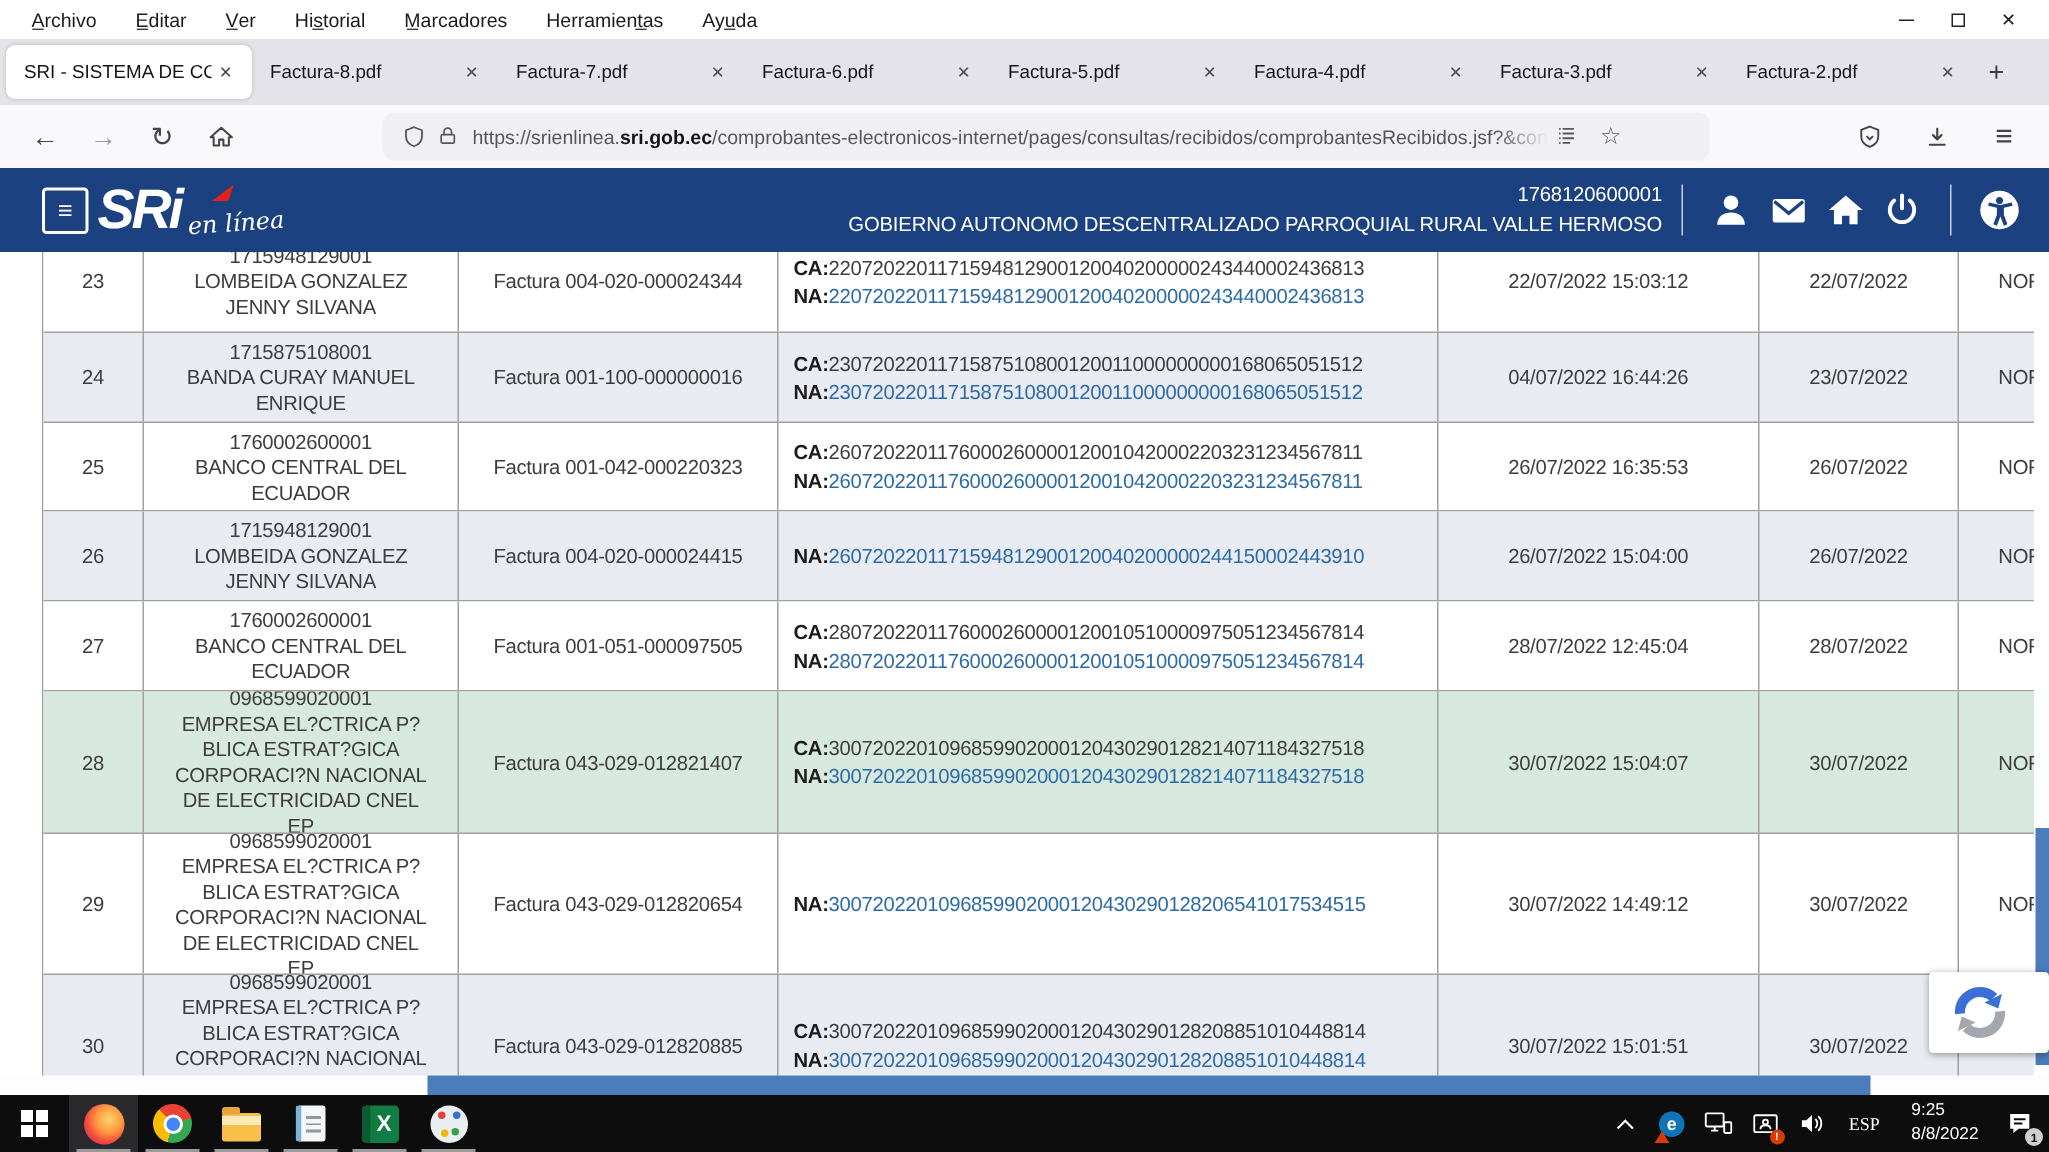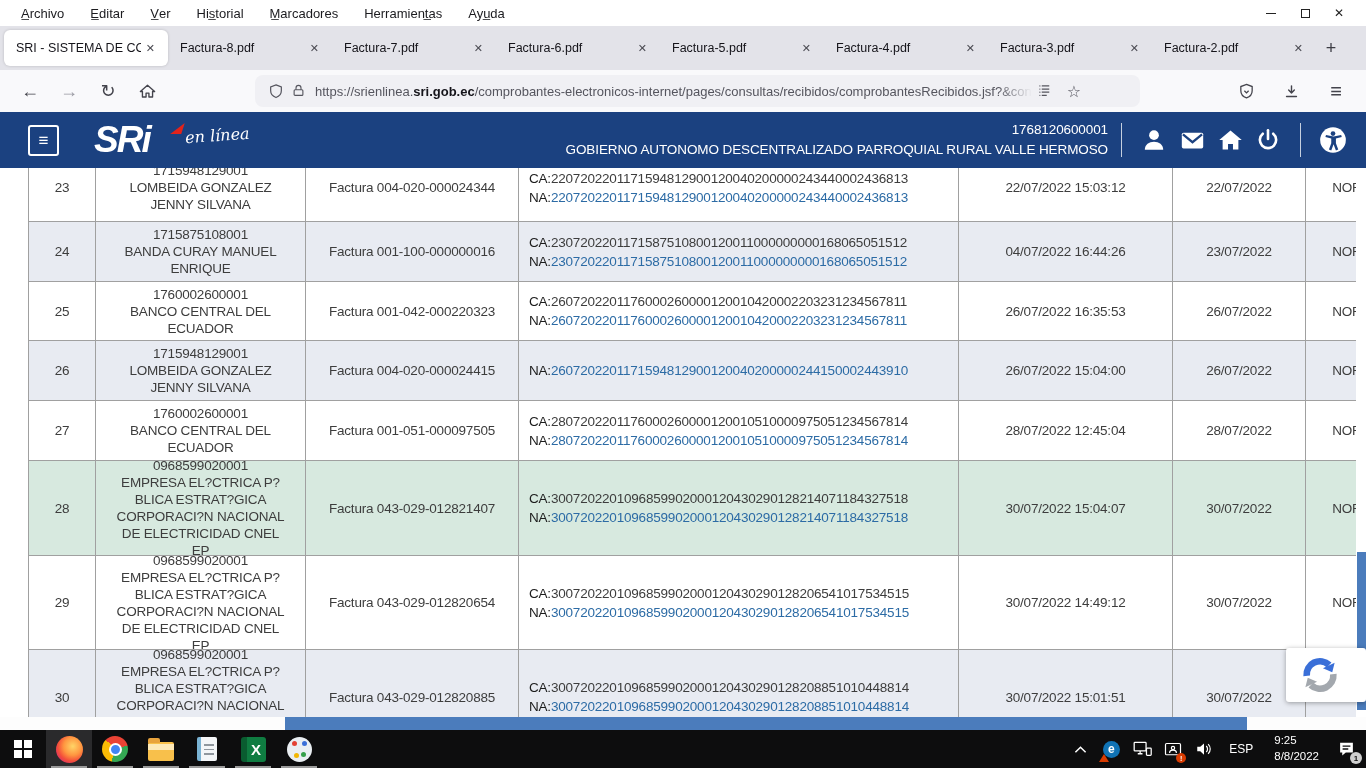--- a/index.html
+++ b/index.html
@@ -35,21 +35,21 @@
       background:linear-gradient(to right, rgba(240,240,244,0), #f0f0f4); }
   .url-action { width:28px; height:26px; display:flex; align-items:center; justify-content:center; color:#55555e; font-size:16px; flex:none; }
   .nav-right { margin-left:auto; display:flex; align-items:center; gap:6px; }
 
   svg.ic { display:block; }
 
   
   .sri-header { height:56px; background:#1b4180; display:flex; align-items:center; color:#fff; }
   .ham-box { margin-left:28px; width:31px; height:31px; border:2px solid #fff; border-radius:3px;
       display:flex; align-items:center; justify-content:center; font-size:17px; line-height:1; flex:none; }
-  .sri-logo { margin-left:35px; display:flex; align-items:flex-start; position:relative; flex:none;gap:31px; }
+  .sri-logo { margin-left:6px; display:flex; align-items:flex-end; position:relative; flex:none; }
   .sri-main { font-size:37px; font-weight:700; font-style:italic; letter-spacing:-2px; line-height:.85; }
   .sri-flag { position:absolute; top:-1px; left:78px; width:0; height:0;
       border-style:solid; border-width:0 0 11px 11px; border-color:transparent transparent #e2231a transparent; transform:skewX(-18deg); }
   .sri-tag { font-family:"DejaVu Serif",serif; font-style:italic; font-size:16px; margin-left:4px; transform:rotate(-4deg) translateY(2px); }
   .hdr-right { margin-left:auto; display:flex; align-items:center; }
   .hdr-entity { text-align:right; font-size:13.5px; line-height:1.45; letter-spacing:-.1px; }
   .hdr-div { width:1px; height:34px; background:rgba(255,255,255,.75); margin:0 13px; }
   .hdr-btn { width:38px; height:38px; display:flex; align-items:center; justify-content:center; }
   .hdr-right { padding-right:14px; }
 
@@ -62,21 +62,21 @@
   .row:nth-of-type(4) { height:60px; } .row:nth-of-type(5) { height:60px; }
   .row:nth-of-type(6) { height:95px; } .row:nth-of-type(7) { height:94px; }
   .row:nth-of-type(8) { height:95px; }
   .r-alt { background:#e8ebf2; }
   .r-sel { background:#d7e9df; }
   .cell { display:flex; flex-direction:column; align-items:center; justify-content:center; text-align:center;
       font-size:13.5px; color:#3d3d3d; letter-spacing:-.2px; line-height:17px; padding:4px 8px;
       border-right:1px solid #a0a0a0; overflow:hidden; }
   .cell.c-name { padding:4px 20px; }
   .cell.c-key { align-items:flex-start; text-align:left; line-height:19px; padding-left:10px; }
-  .kl { font-weight:400; color:#1c1c1c; }
+  .kl { font-weight:700; color:#1c1c1c; }
   .kv { color:#3d3d3d; }
   .kv.na { color:#2c6ba5; }
   .c-key .kline { white-space:nowrap; }
 
   .vtrack { position:absolute; right:0; top:0; width:10px; height:562px; background:#fff; }
   .vthumb { position:absolute; right:0; top:384px; width:9px; height:158px; background:#4b7cbc; }
   .htrack { position:absolute; left:0; top:549px; width:1366px; height:13px; background:#fdfdfd; }
   .hthumb { position:absolute; left:285px; top:0; width:962px; height:13px; background:#4b7cbc; }
 
   .recaptcha { position:absolute; left:1286px; top:480px; width:80px; height:54px; background:#fff;
@@ -111,21 +111,21 @@
   .paint-icon i:nth-child(4){ background:#35a04b; bottom:5px; right:6px; }
 
   .tray { margin-left:auto; display:flex; align-items:center; gap:7px; padding-right:8px; }
   .tray-btn { width:24px; height:30px; display:flex; align-items:center; justify-content:center; position:relative; flex:none; }
   .eset { width:17px; height:17px; border-radius:50%; background:#1073b5; color:#fff; font-size:12px; font-weight:700;
       display:flex; align-items:center; justify-content:center; line-height:1; }
   .warn { position:absolute; left:0; bottom:2px; width:0; height:0; border-left:5px solid transparent;
       border-right:5px solid transparent; border-bottom:8px solid #d83b01; }
   .badge-red { position:absolute; right:-1px; bottom:1px; width:10px; height:10px; border-radius:50%;
       background:#d83b01; color:#fff; font-size:7px; font-weight:700; display:flex; align-items:center; justify-content:center; }
-  .lang { font-size:12px; padding:0 6px; }
+  .lang { font-size:12px; padding:0 6px;font-family:Liberation Serif, serif; }
   .clock { font-size:11.5px; line-height:1.35; padding:0 8px; }
   .notif { position:relative; }
   .notif .b1 { position:absolute; right:-4px; bottom:0; width:12px; height:12px; border-radius:50%;
       background:#cfcfcf; color:#111; font-size:8px; font-weight:700; display:flex; align-items:center; justify-content:center; }
 </style>
 </head>
 <body>
 
 <div class="titlebar">
   <div class="menubar">
@@ -386,21 +386,20 @@
       </div>
 
       <div class="row r-white">
         <div class="cell">29</div>
         <div class="cell c-name">
           <div>0968599020001</div>
           <div>EMPRESA EL?CTRICA P?BLICA ESTRAT?GICA CORPORACI?N NACIONAL DE ELECTRICIDAD CNEL EP</div>
         </div>
         <div class="cell">Factura 043-029-012820654</div>
         <div class="cell c-key">
-          <div class="kline"><span class="kl">CA:</span><span class="kv">3007202201096859902000120430290128206541017534515</span></div>
           <div class="kline"><span class="kl">NA:</span><span class="kv na">3007202201096859902000120430290128206541017534515</span></div>
         </div>
         <div class="cell">30/07/2022 14:49:12</div>
         <div class="cell">30/07/2022</div>
         <div class="cell">NORMAL</div>
       </div>
 
       <div class="row r-alt">
         <div class="cell">30</div>
         <div class="cell c-name">

